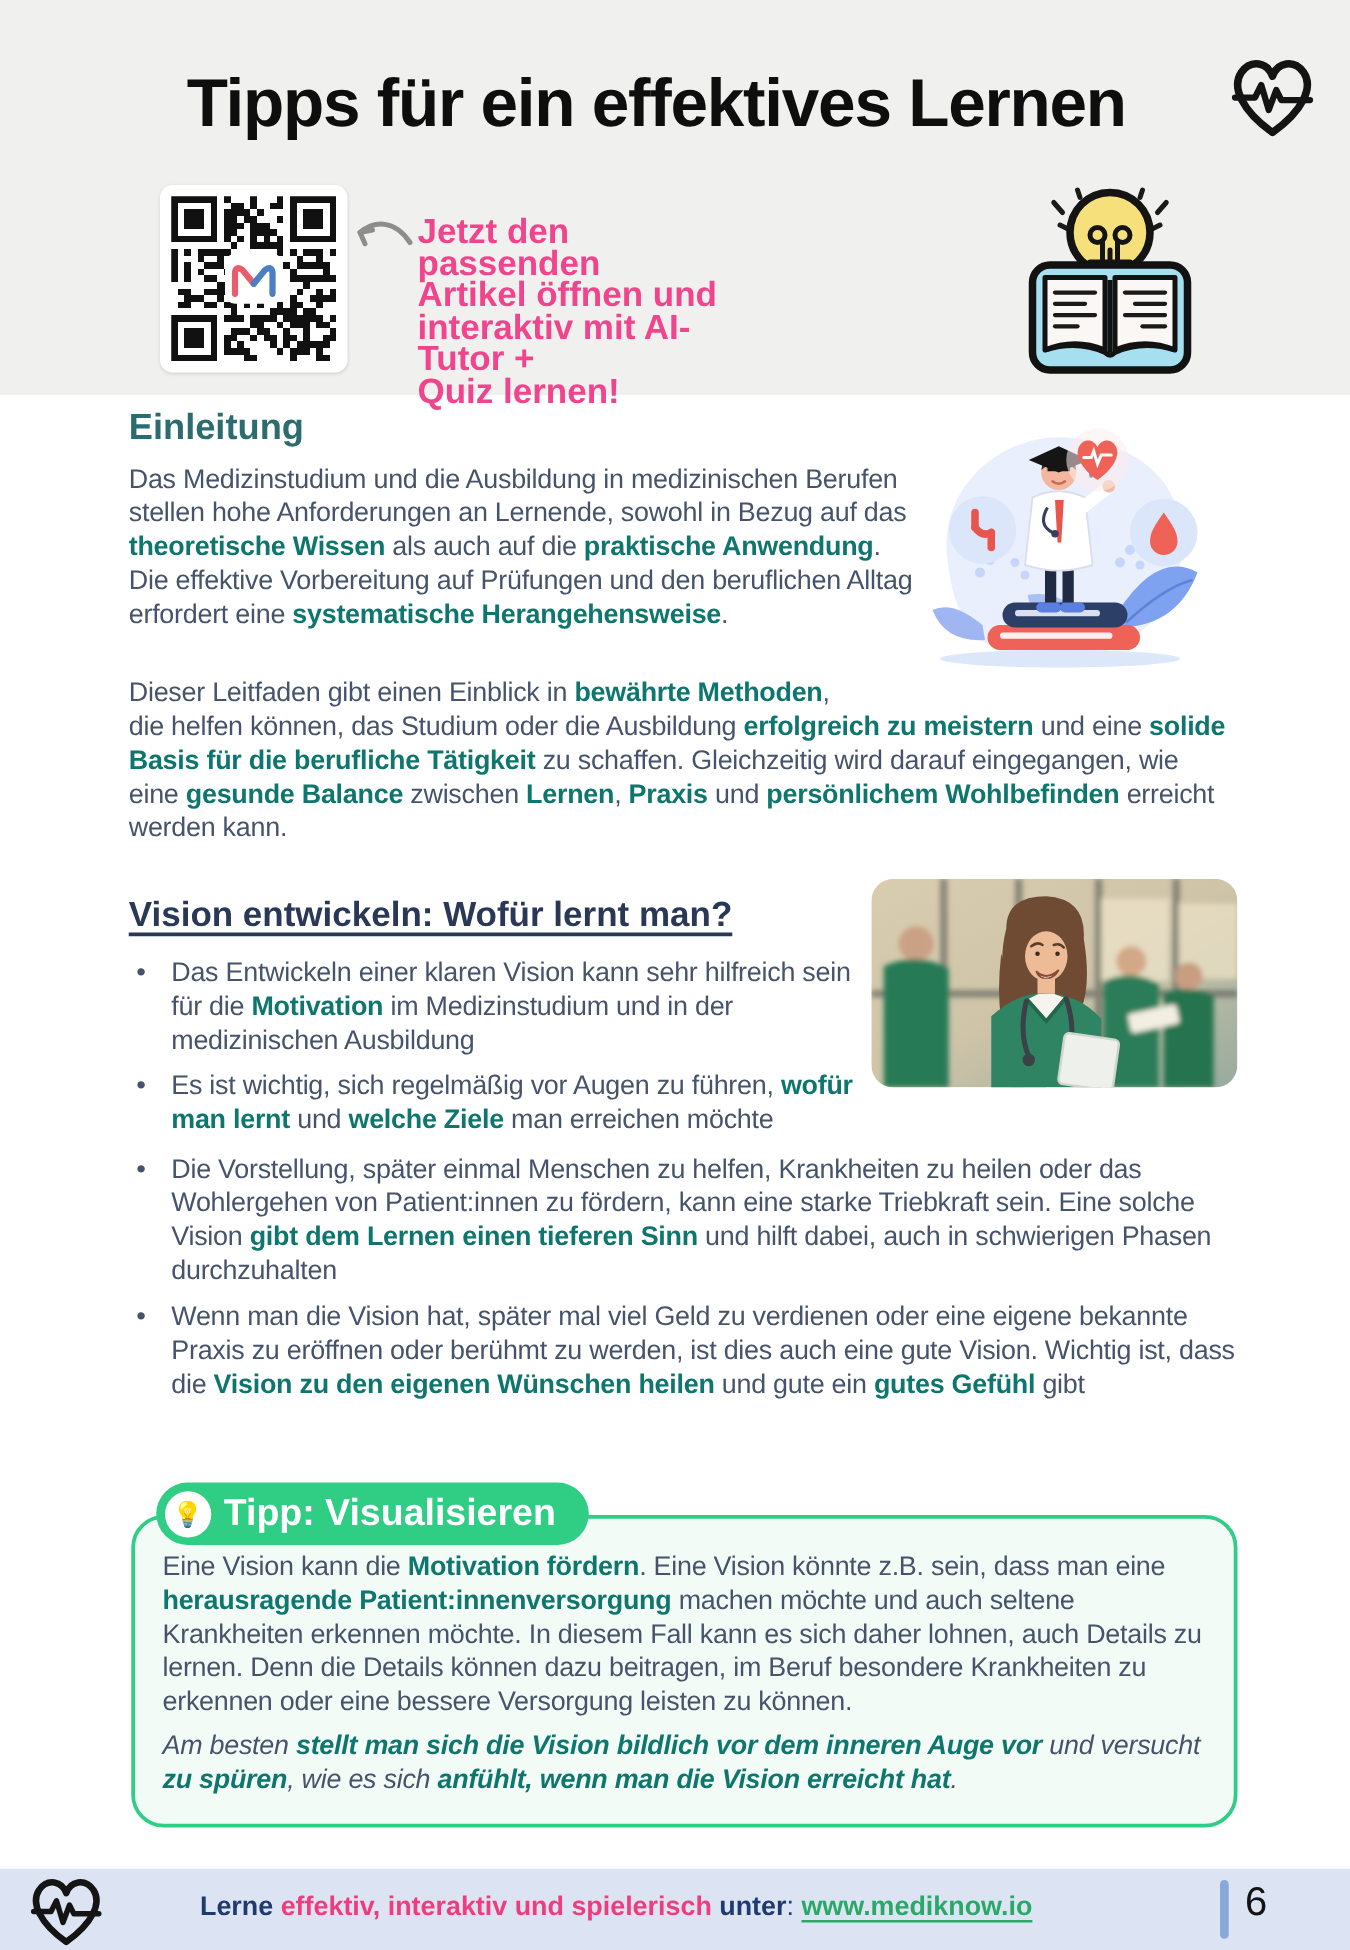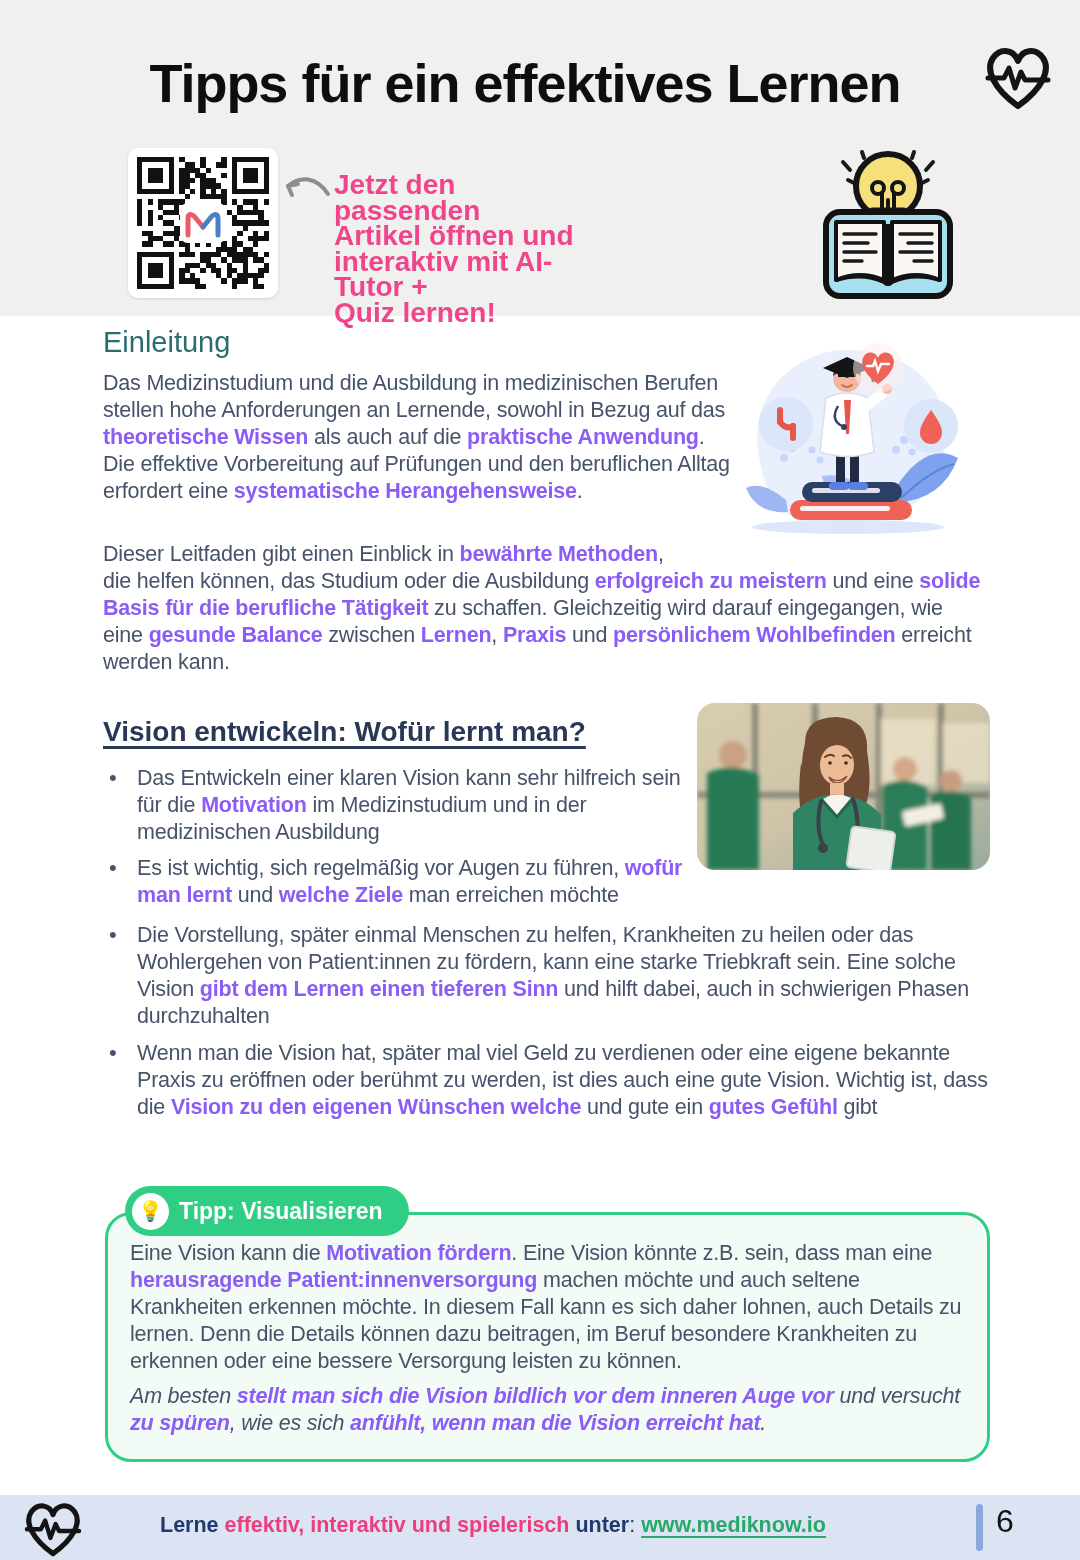--- a/index.html
+++ b/index.html
@@ -29,23 +29,23 @@
     transform:translate(-50%,-50%); background:#ffffff; border-radius:8px;
     display:flex; align-items:center; justify-content:center;
   }
   .qr-arrow { position:absolute; left:280px; top:168px; width:52px; height:34px; }
   .qr-caption {
     position:absolute; left:334px; top:172px; width:260px;
     font-size:28px; line-height:25.5px; font-weight:600; color:#f0458d;
   }
   .book-illo { position:absolute; left:812px; top:140px; width:152px; height:164px; }
   
-  .intro-heading { position:absolute; left:103px; top:326px; font-size:29px; font-weight:400; color:#2c6b6e;text-align:center; }
+  .intro-heading { position:absolute; left:103px; top:326px; font-size:29px; font-weight:700; color:#2c6b6e;text-align:center; }
   .p-body { font-size:21.5px; line-height:27px; color:#46536a; letter-spacing:-0.2px; }
-  .p-body b { color:#8b5cf6; font-weight:700;margin-top:18px; }
+  .p-body b { color:#0f766e; font-weight:700;margin-top:18px; }
   .intro-p1 { position:absolute; left:103px; top:370px; width:628px; }
   .doctor-illo { position:absolute; left:726px; top:330px; width:240px; height:212px; }
   .intro-p2 { position:absolute; left:103px; top:541px; width:880px; }
   
   .vision-heading {
     position:absolute; left:103px; top:716px; font-size:28px; font-weight:800; color:#2a3857;
     text-decoration:underline; text-decoration-thickness:2.5px; text-underline-offset:5px;
   }
   .photo-wrap {
     position:absolute; left:697px; top:703px; width:293px; height:167px;
@@ -65,21 +65,21 @@
   }
   .tip-pill {
     position:absolute; left:125px; top:1186px; height:50px;
     background:#2fce84; border-radius:25px;
     display:flex; align-items:center; gap:10px; padding:0 26px 0 7px;
   }
   .tip-bulb {
     width:37px; height:37px; border-radius:50%; background:#ffffff;
     display:flex; align-items:center; justify-content:center; font-size:20px;
   }
-  .tip-label { color:#ffffff; font-size:23px; font-weight:800; }
+  .tip-label { color:#ffffff; font-size:30px; font-weight:800; }
   .tip-p1 { position:absolute; left:130px; top:1240px; width:832px; }
   .tip-p2 { position:absolute; left:130px; top:1383px; width:832px;font-style:italic; }
   
   .footer-band { position:absolute; left:0; top:1495px; width:1080px; height:65px; background:#dce4f3; }
   .heart-icon-ftr { position:absolute; left:20px; top:3px; width:66px; height:60px; }
   .footer-text {
     position:absolute; left:160px; top:18px; font-size:21.5px; font-weight:700;
     color:#1e3a6e; white-space:nowrap;text-align:center;
   }
   .footer-text .hl { color:#ee3d7d; }
@@ -476,21 +476,21 @@
         <path d="M124 98 Q118 124 126 142 M156 96 Q164 120 158 140" stroke="#3a4147" stroke-width="4" fill="none" stroke-linecap="round"></path>
         <circle cx="126" cy="145" r="5" fill="#3a4147"></circle>
         <rect x="152" y="126" width="44" height="41" rx="4" fill="#eef0ec" stroke="#cfd4cc" stroke-width="2" transform="rotate(8 174 146)"></rect>
       </g>
     </svg>
   </div>
 
   <p class="p-body bullet bullet-2"><span>Es ist wichtig, sich regelmäßig vor Augen zu führen, </span><b>wofür man lernt</b><span> und </span><b>welche Ziele</b><span> man erreichen möchte</span></p>
   <p class="p-body bullet bullet-1"><span>Das Entwickeln einer klaren Vision kann sehr hilfreich sein für die </span><b>Motivation</b><span> im Medizinstudium und in der medizinischen Ausbildung</span></p>
   <p class="p-body bullet bullet-3"><span>Die Vorstellung, später einmal Menschen zu helfen, Krankheiten zu heilen oder das Wohlergehen von Patient:innen zu fördern, kann eine starke Triebkraft sein. Eine solche Vision </span><b>gibt dem Lernen einen tieferen Sinn</b><span> und hilft dabei, auch in schwierigen Phasen durchzuhalten</span></p>
-  <p class="p-body bullet bullet-4"><span>Wenn man die Vision hat, später mal viel Geld zu verdienen oder eine eigene bekannte Praxis zu eröffnen oder berühmt zu werden, ist dies auch eine gute Vision. Wichtig ist, dass die </span><b>Vision zu den eigenen Wünschen welche</b><span> und gute ein </span><b>gutes Gefühl</b><span> gibt</span></p>
+  <p class="p-body bullet bullet-4"><span>Wenn man die Vision hat, später mal viel Geld zu verdienen oder eine eigene bekannte Praxis zu eröffnen oder berühmt zu werden, ist dies auch eine gute Vision. Wichtig ist, dass die </span><b>Vision zu den eigenen Wünschen heilen</b><span> und gute ein </span><b>gutes Gefühl</b><span> gibt</span></p>
 
   <div class="tip-box"></div>
   <div class="tip-pill">
     <span class="tip-bulb">💡</span>
     <span class="tip-label">Tipp: Visualisieren</span>
   </div>
   <p class="p-body tip-p1"><span>Eine Vision kann die </span><b>Motivation fördern</b><span>. Eine Vision könnte z.B. sein, dass man eine </span><b>herausragende Patient:innenversorgung</b><span> machen möchte und auch seltene Krankheiten erkennen möchte. In diesem Fall kann es sich daher lohnen, auch Details zu lernen. Denn die Details können dazu beitragen, im Beruf besondere Krankheiten zu erkennen oder eine bessere Versorgung leisten zu können.</span></p>
   <p class="p-body tip-p2"><span>Am besten </span><b>stellt man sich die Vision bildlich vor dem inneren Auge vor</b><span> und versucht </span><b>zu spüren</b><span>, wie es sich </span><b>anfühlt, wenn man die Vision erreicht hat</b><span>.</span></p>
 
   <div class="footer-band">

